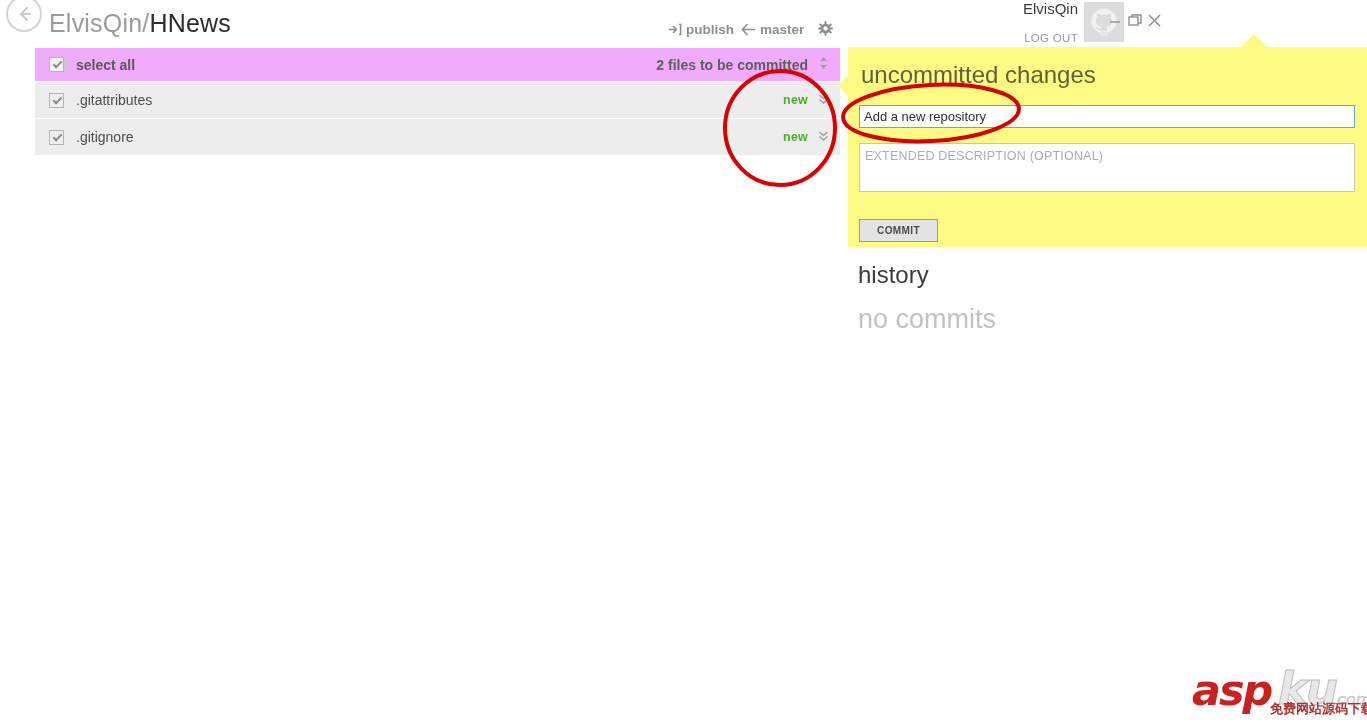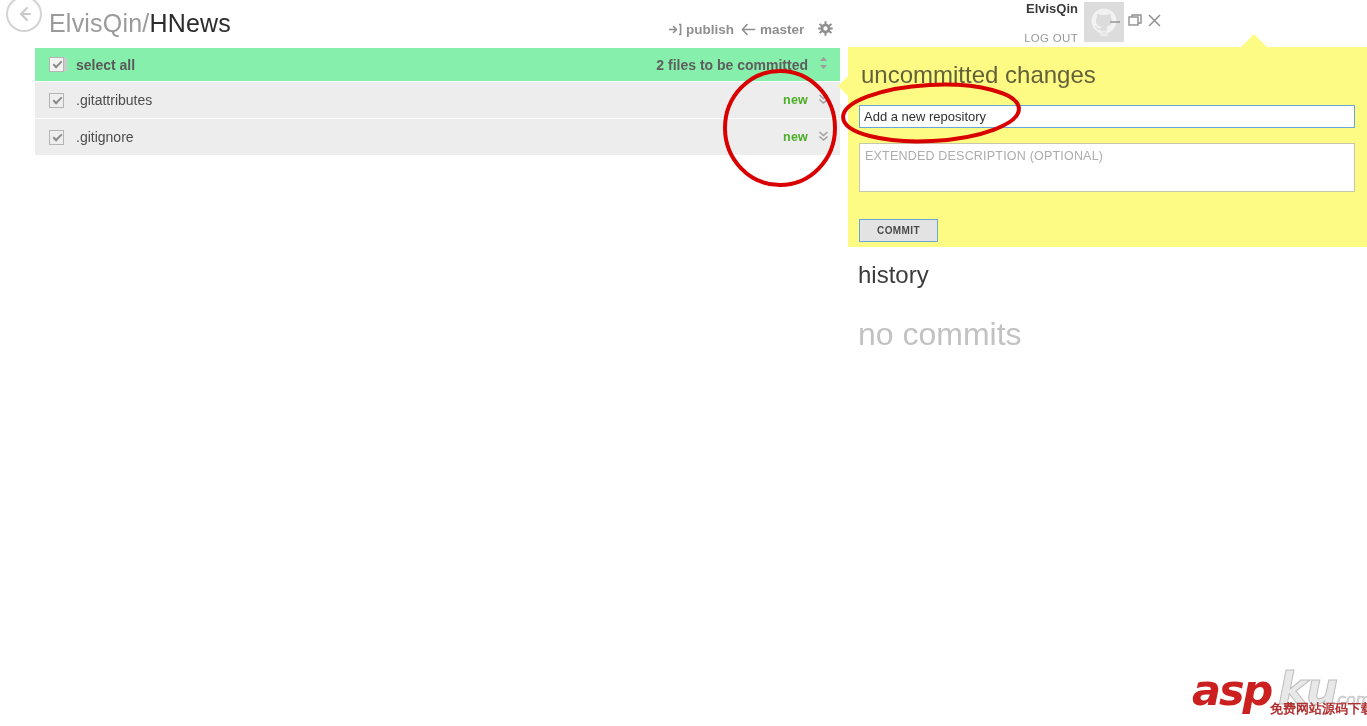--- a/index.html
+++ b/index.html
@@ -73,22 +73,22 @@
   
   #account-block {
     position: absolute;
     right: 92px;
     top: 2px;
     text-align: right;
     width: 120px;
     cursor: pointer;
   }
   #account-name {
-    font-size: 13px;
-    font-weight: bold;
+    font-size: 15px;
+    font-weight: normal;
     color: #3a3a3a;
     line-height: 14px;
   }
   #account-logout {
     font-size: 11.5px;
     color: #9a9a9a;
     line-height: 14px;
     letter-spacing: .3px;
     cursor: pointer;
     margin-top: 15px;
@@ -124,21 +124,21 @@
   }
   .row {
     position: relative;
     height: 37px;
     box-sizing: border-box;
     display: flex;
     align-items: center;
     border-bottom: 1px solid #ffffff;
   }
   #row-header {
-    background: #86efac;
+    background: #f0abfc;
     height: 34px;
   }
   .row-file {
     background: #ededed;
   }
   .cbox {
     width: 15px;
     height: 15px;
     margin-left: 14px;
     background: #eeeeee;
@@ -289,24 +289,23 @@
     left: 858px;
     top: 261px;
     font-size: 24px;
     font-weight: 300;
     color: #3c3c3c;
   }
   #history-empty {
     position: absolute;
     left: 858px;
     top: 304px;
-    font-size: 32px;
+    font-size: 27px;
     font-weight: 300;
     color: #c2c2c2;
-    margin-top: 12px;
   }
 
   
   #annotations {
     position: absolute;
     left: 0; top: 0;
     width: 1367px;
     height: 726px;
     pointer-events: none;
   }

